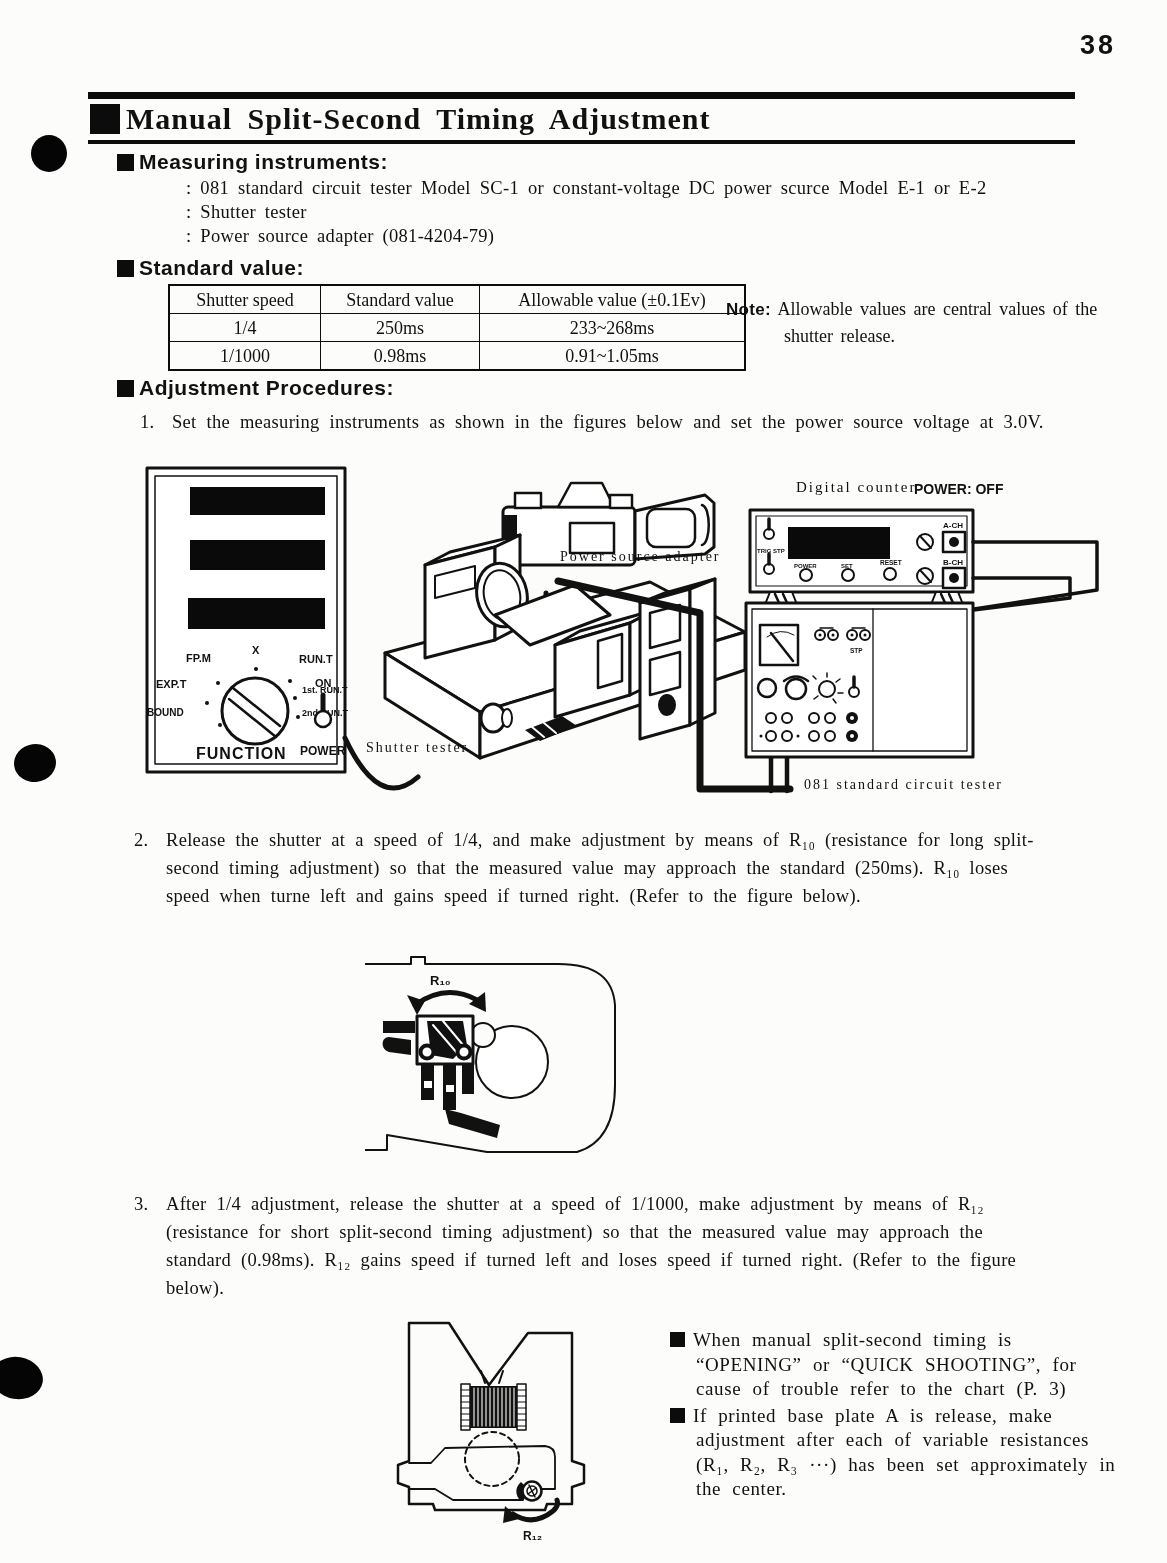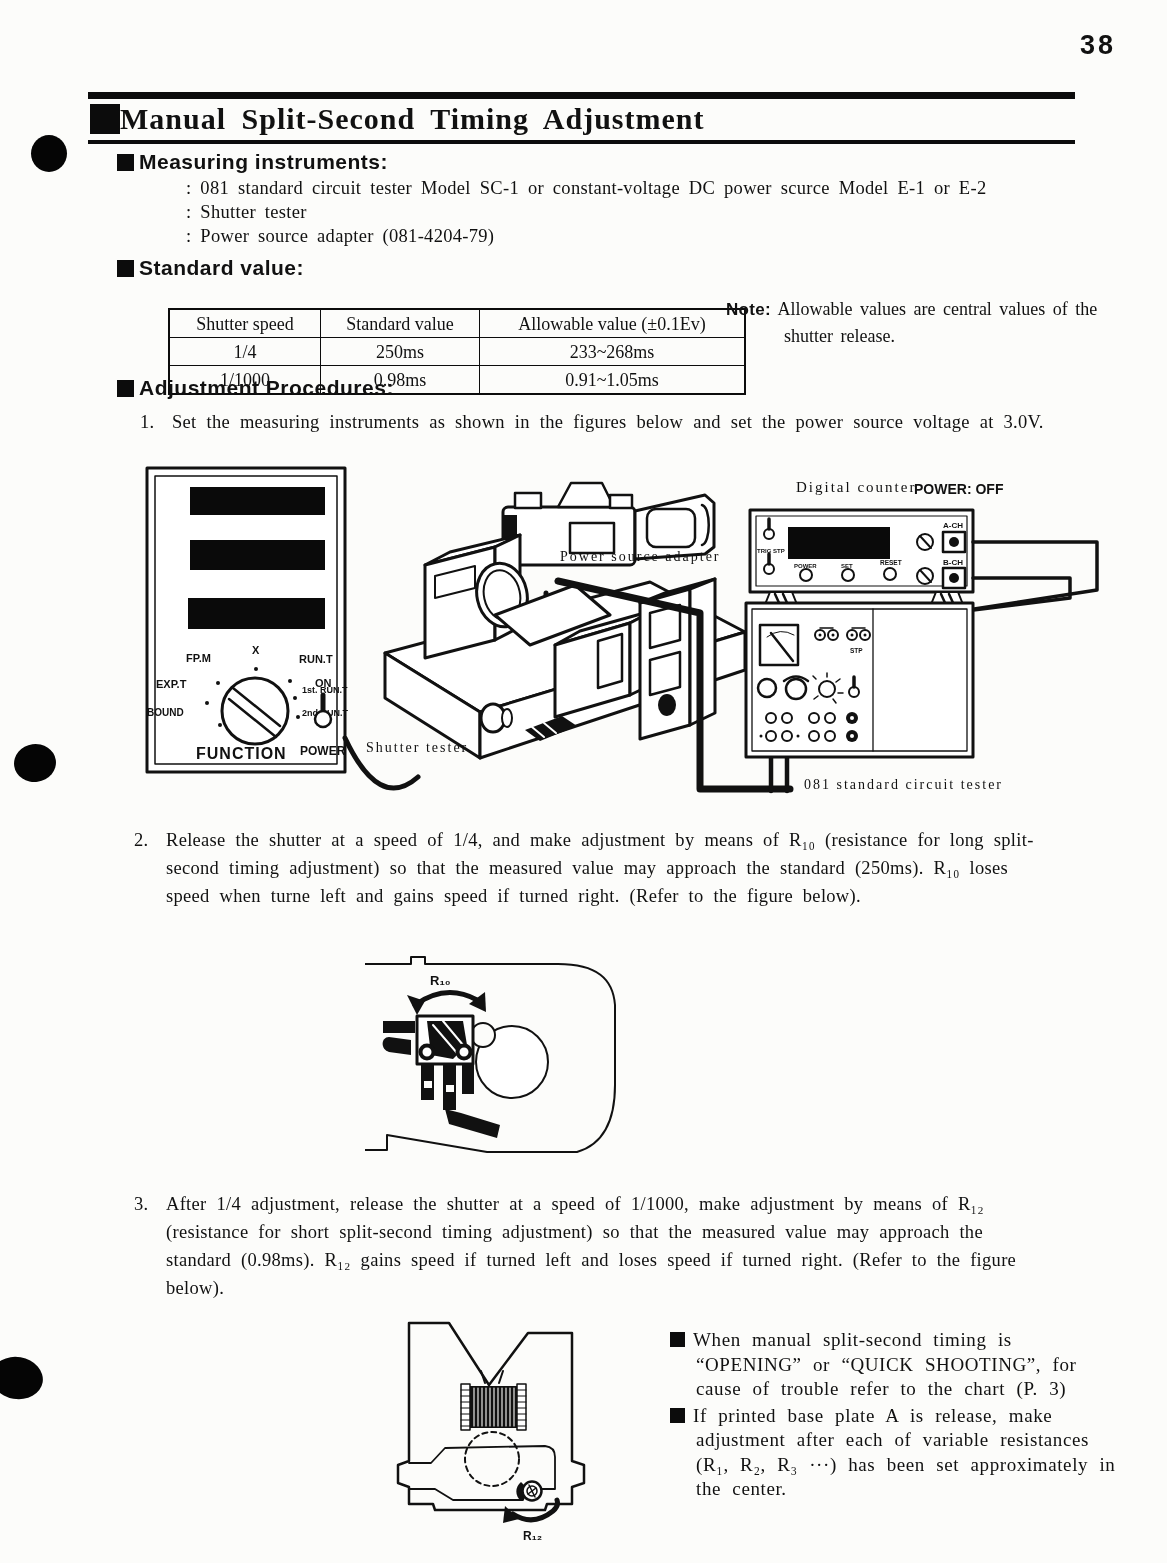--- a/index.html
+++ b/index.html
@@ -6,21 +6,21 @@
   .page{position:relative;width:1167px;height:1563px;background:#fcfcfa;overflow:hidden;
         font-family:"Liberation Serif",serif;color:#111;padding-left:12px;}
   .abs{position:absolute;}
 
   .page-num{left:1080px;top:30px;font-family:"Liberation Sans",sans-serif;
             font-weight:bold;font-size:27px;letter-spacing:3px;}
 
   .titlebar{left:88px;top:92px;width:987px;}
   .rule-top{height:7px;background:#0c0c0c;margin-bottom:3px;}
   .rule-bot{height:4px;background:#0c0c0c;margin-top:4px;}
-  .title-row{display:flex;align-items:center;padding-left:2px;}
+  .title-row{display:flex;align-items:center;gap:6px;padding-left:2px;}
   .title-sq{width:30px;height:30px;background:#0c0c0c;flex:0 0 auto;}
   .title-text{font-family:"Liberation Serif",serif;font-weight:bold;font-size:30px;
               letter-spacing:1px;word-spacing:7px;white-space:nowrap;}
 
   .heading{display:flex;align-items:center;gap:5px;font-family:"Liberation Sans",sans-serif;
            font-weight:bold;font-size:21px;letter-spacing:0.5px;}
   .hd-sq{width:17px;height:17px;background:#0c0c0c;flex:0 0 auto;}
 
   .meas-items{left:146px;top:176px;font-size:18.5px;line-height:24px;
               letter-spacing:0.3px;word-spacing:4px;margin-left:40px;}
@@ -78,21 +78,21 @@
     <div>: 081 standard circuit tester Model SC-1 or constant-voltage DC power scurce Model E-1 or E-2</div>
     <div>: Shutter tester</div>
     <div>: Power source adapter (081-4204-79)</div>
   </div>
 
   <div class="abs heading" style="left:117px;top:256px;">
     <span class="hd-sq"></span>
     <span>Standard value:</span>
   </div>
 
-  <table class="std abs" style="left:168px;top:308px;">
+  <table class="std abs" style="left:168px;top:284px;">
     <tbody>
         <tr>
       <th style="width:138px">Shutter speed</th>
       <th style="width:146px">Standard value</th>
       <th style="width:252px">Allowable value (±0.1Ev)</th>
     </tr>
     <tr>
       <td>1/4</td>
       <td>250ms</td>
       <td>233~268ms</td>

